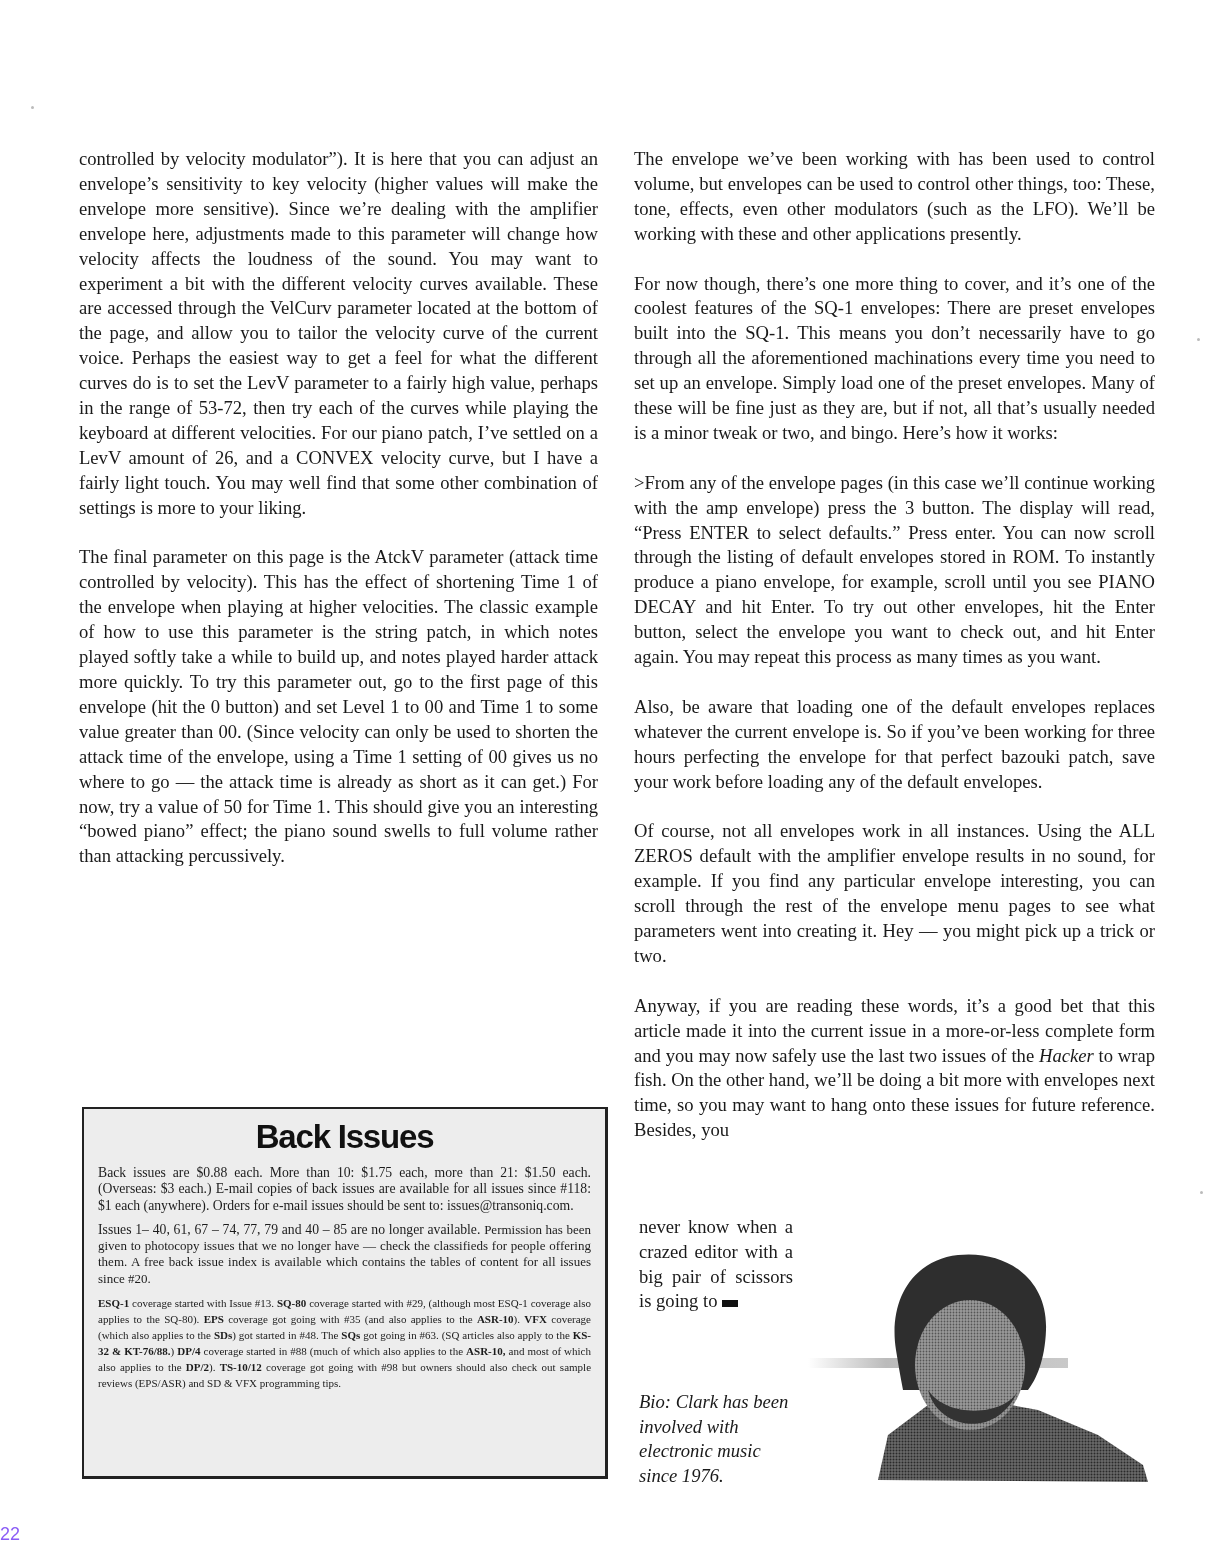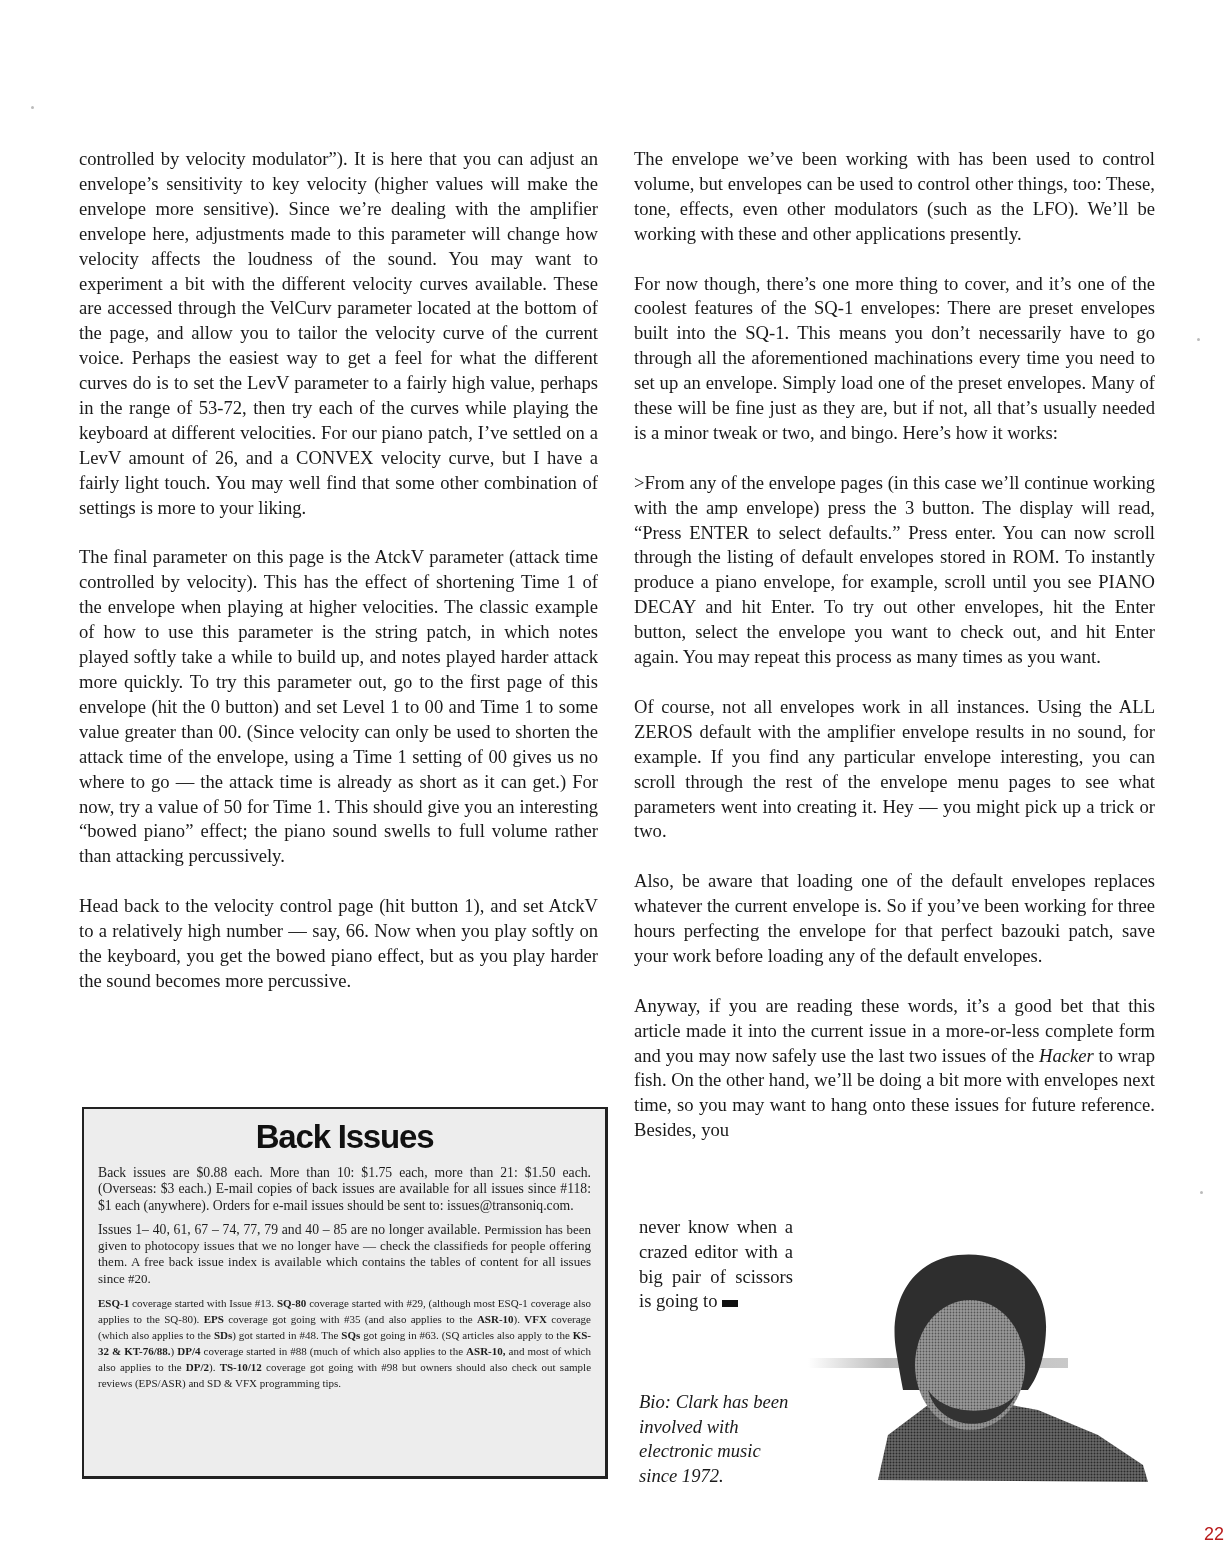--- a/index.html
+++ b/index.html
@@ -10,51 +10,50 @@
   #col-right { left: 634px; top: 131px; width: 521px; }
   .box { position: absolute; left: 82px; top: 1107px; width: 526px; height: 372px; border: 2px solid #222; border-right-width: 3px; border-bottom-width: 3px; background: #ededed; box-sizing: border-box; padding: 6px 14px 0 14px; font-family: "Liberation Serif", "DejaVu Serif", serif; color: #1c1c1c; }
   .box h2 { margin: 0 0 6px 0; text-align: center; font-family: "Liberation Sans", "DejaVu Sans", sans-serif; font-weight: bold; font-size: 33px; letter-spacing: -1.2px; line-height: 44px; color: #111; }
   .box p { margin: 0 0 8px 0; font-size: 13.7px; line-height: 16.3px; text-align: justify; }
   .box p.small { font-size: 11px; line-height: 16px; }
   .box b { font-weight: bold; }
   .tail { position: absolute; left: 639px; top: 1215px; width: 154px; font-family: "Liberation Serif", "DejaVu Serif", serif; font-size: 18.6px; line-height: 24.8px; text-align: justify; text-align-last: left; }
   .tail .end-mark { display: inline-block; width: 16px; height: 7px; background: #111; vertical-align: middle; margin-left: 4px; }
   .bio { position: absolute; left: 639px; top: 1390px; width: 160px; font-family: "Liberation Serif", "DejaVu Serif", serif; font-style: italic; font-size: 18.6px; line-height: 24.5px; }
   .photo { position: absolute; left: 808px; top: 1230px; width: 350px; height: 252px; }
-  .page-num { position: absolute; left: 0; width: 1224px; top: 1524px; text-align: right; font-family: "Liberation Sans", "DejaVu Sans", sans-serif; font-size: 18px; color: #b91c1c; }
+  .page-num { position: absolute; left: 0; width: 1224px; top: 1524px; text-align: left; font-family: "Liberation Sans", "DejaVu Sans", sans-serif; font-size: 18px; color: #8b5cf6; }
   .speck { position: absolute; width: 3px; height: 3px; border-radius: 50%; background: #bbb; }
 </style>
 </head>
 <body>
 
 <div id="col-left" class="col">
   <p>controlled by velocity modulator”). It is here that you can adjust an envelope’s sensitivity to key velocity (higher values will make the envelope more sensitive). Since we’re dealing with the amplifier envelope here, adjustments made to this parameter  will change how velocity affects the loudness of the sound. You may want to experiment a bit with the different velocity curves available. These are accessed through the VelCurv parameter located at the bottom of the page, and allow you to tailor the velocity curve of the current voice. Perhaps the easiest way to get a feel for what the different curves do is to set the LevV parameter to a fairly high value, perhaps in the range of 53-72, then try each of the curves while playing the keyboard at different velocities. For our piano patch, I’ve settled on a LevV amount of 26, and a CONVEX velocity curve, but I have a fairly light touch. You may well find that some other combination of settings is more to your liking.</p>
   <p>The final parameter on this page is the AtckV parameter (attack time controlled by velocity). This has the effect of shortening Time 1 of the envelope when playing at higher velocities. The classic example of how to use this parameter is the string patch, in which notes played softly take a while to build up, and notes played harder attack more quickly. To try this parameter out, go to the first page of this envelope (hit the 0 button) and set Level 1 to 00 and Time 1 to some value greater than 00. (Since velocity can only be used to shorten the attack time of the envelope, using a Time 1 setting of 00 gives us no where to go — the attack time is already as short as it can get.) For now, try a value of 50 for Time 1. This should give you an interesting “bowed piano” effect; the piano sound swells to full volume rather than attacking percussively.</p>
-  <p>Head back to the velocity control page (hit button 1), and set AtckV to a relatively high number — say, 66. Now when you play softly on the keyboard, you get the bowed piano effect, but as you play harder the sound becomes more percussive.</p>
 </div>
 
 <div class="box">
   <h2>Back Issues</h2>
   <p>Back issues are $0.88 each. More than 10: $1.75 each, more than 21: $1.50 each. (Overseas: $3 each.)  E-mail copies of back issues are available for all issues since #118: $1 each (anywhere). Orders for e-mail issues should be sent to: issues@transoniq.com.</p>
   <p><span>Issues 1– 40, 61, 67 – 74, 77, 79 and 40 – 85 are no longer available.</span> <span class="small-run" style="font-size:13px">Permission has been given to photocopy issues that we no longer have — check the classifieds for people offering them. A free back issue index is available which contains the tables of content for all issues since #20.</span></p>
   <p class="small" id="coverage"><b>ESQ-1</b><span> coverage started with Issue #13.  </span><b>SQ-80</b><span> coverage started with #29, (although most ESQ-1 coverage also applies to the SQ-80).  </span><b>EPS</b><span> coverage got going with #35 (and also applies to the </span><b>ASR-10</b><span>). </span><b>VFX</b><span> coverage (which also applies to the </span><b>SDs</b><span>) got started in #48. The </span><b>SQs</b><span> got going in #63. (SQ articles also apply to the </span><b>KS-32 &amp; KT-76/88.</b><span>) </span><b>DP/4</b><span> coverage started in #88 (much of which also applies to the </span><b>ASR-10,</b><span> and most of which also applies to the </span><b>DP/2</b><span>). </span><b>TS-10/12</b><span> coverage got going with #98 but owners should also check out sample reviews (EPS/ASR) and SD &amp; VFX programming tips.</span></p>
 </div>
 
 <div id="col-right" class="col">
   <p>The envelope we’ve been working with has been used to control volume, but envelopes can be used to control other things, too: These, tone, effects, even other modulators (such as the LFO). We’ll be working with these and other applications presently.</p>
   <p>For now though, there’s one more thing to cover, and it’s one of the coolest features of the SQ-1 envelopes: There are preset envelopes built into the SQ-1. This means you don’t necessarily have to go through all the aforementioned machinations every time you need to set up an envelope. Simply load one of the preset envelopes. Many of these will be fine just as they are, but if not, all that’s usually needed is a minor tweak or two, and bingo. Here’s how it works:</p>
   <p>&gt;From any of the envelope pages (in this case we’ll continue working with the amp envelope) press the 3 button. The display will read, “Press ENTER to select defaults.” Press enter. You can now scroll through the listing of default envelopes stored in ROM. To instantly produce a piano envelope, for example, scroll until you see PIANO DECAY and hit Enter. To try out other envelopes, hit the Enter button, select the envelope you want to check out, and hit Enter again. You may repeat this process as many times as you want.</p>
+  <p>Also, be aware that loading one of the default envelopes replaces whatever the current envelope is. So if you’ve been working for three hours perfecting the envelope for that perfect bazouki patch, save your work before loading any of the default envelopes.</p>
   <p>Of course, not all envelopes work in all instances. Using the ALL ZEROS default with the amplifier envelope results in no sound, for example. If you find any particular envelope interesting, you can scroll through the rest of the envelope menu pages to see what parameters went into creating it. Hey — you might pick up a trick or two.</p>
-  <p>Also, be aware that loading one of the default envelopes replaces whatever the current envelope is. So if you’ve been working for three hours perfecting the envelope for that perfect bazouki patch, save your work before loading any of the default envelopes.</p>
   <p style="margin-bottom:0"><span>Anyway, if you are reading these words, it’s a good bet that this article made it into the current issue in a more-or-less complete form and you may now safely use the last two issues of the </span><i>Hacker</i><span> to wrap fish. On the other hand, we’ll be doing a bit more with envelopes next time, so you may want to hang onto these issues for future reference. Besides, you</span></p>
 </div>
 
 <div class="tail"><span>never know when a crazed editor with a big pair of scissors is going to</span><span class="end-mark"></span></div>
 
-<div class="bio">Bio: Clark has been involved with electronic music since 1972.</div>
+<div class="bio">Bio: Clark has been involved with electronic music since 1976.</div>
 
 <svg class="photo" viewBox="0 0 350 252" aria-label="Portrait photo of author Clark">
   <defs>
     <pattern id="dots" width="3" height="3" patternUnits="userSpaceOnUse">
       <rect width="3" height="3" fill="#6a6a6a"></rect>
       <circle cx="1.5" cy="1.5" r="1" fill="#2a2a2a"></circle>
     </pattern>
     <pattern id="dots2" width="3" height="3" patternUnits="userSpaceOnUse">
       <rect width="3" height="3" fill="#9a9a9a"></rect>
       <circle cx="1.5" cy="1.5" r="0.9" fill="#555"></circle>

